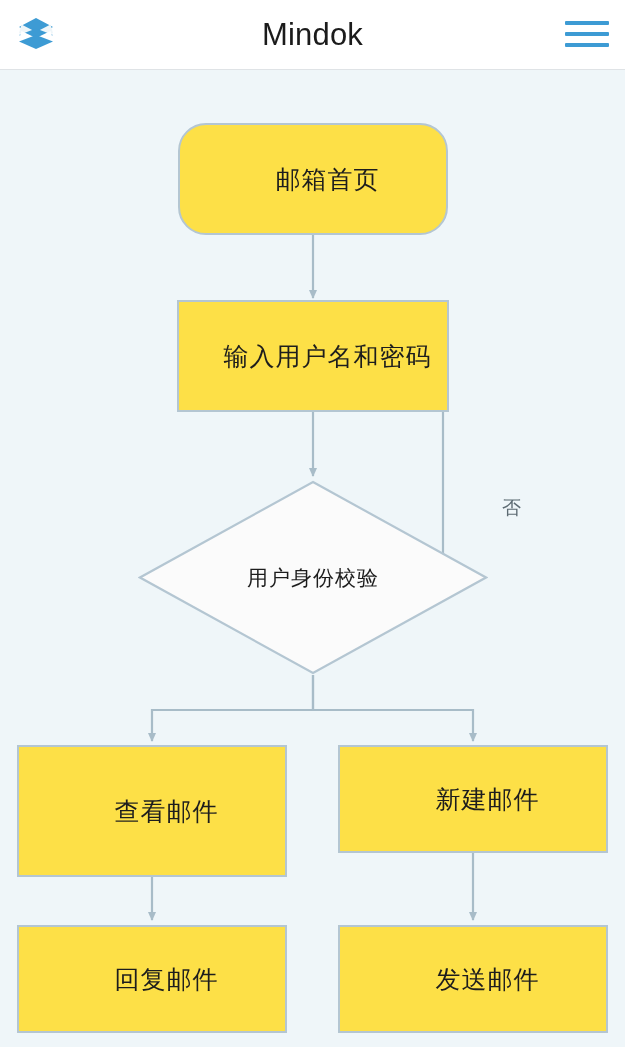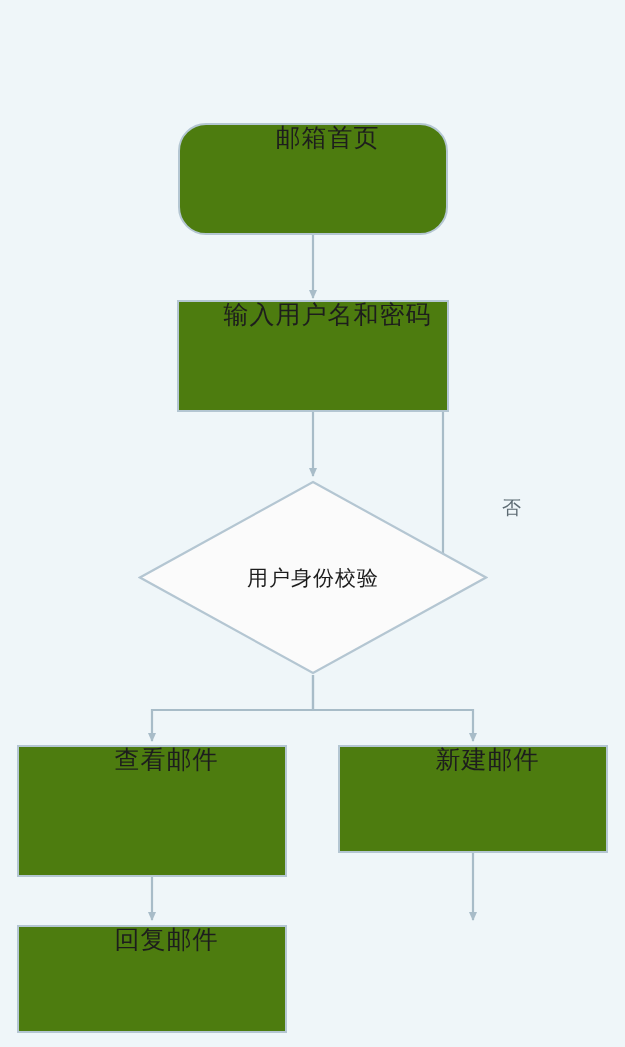--- a/index.html
+++ b/index.html
@@ -88,24 +88,25 @@
   #edges {
     position: absolute;
     left: 0;
     top: 0;
     width: 625px;
     height: 977px;
   }
 
   .node {
     position: absolute;
-    background: #4d7c0f;
+    background: #fde047;
     border: 2px solid #b4c6d2;
     box-sizing: border-box;
     display: flex;
+    align-items: center;
     justify-content: center;
     color: #1d1d1d;
     font-size: 25px;
     line-height: 1;
     letter-spacing: 1px;
     z-index: 2;
     padding-left: 29px;
   }
   .node.rounded { border-radius: 28px; }
 
@@ -134,20 +135,40 @@
     color: #5d6b73;
     z-index: 3;
     background: transparent;
   }
 </style>
 </head>
 <body>
 
 <div id="app">
 
+  <div id="header">
+
+    <div id="logo">
+      <svg width="40" height="40" viewBox="0 0 40 40" aria-hidden="true">
+        <polygon points="20,4 37,13 20,22 3,13" fill="#3d9bd4"></polygon>
+        <polygon points="20,18 34.5,10.5 37,19 20,28 3,19 5.5,10.5" fill="#eff6f9"></polygon>
+        <polygon points="20,14.5 37,21 20,29 3,21" fill="#3d9bd4"></polygon>
+        <polygon points="20,24 34.5,17 37,25.5 20,34 3,25.5 5.5,17" fill="#ffffff"></polygon>
+        <polygon points="20,21 37,27.5 20,35 3,27.5" fill="#3d9bd4"></polygon>
+      </svg>
+    </div>
+
+    <div id="title">Mindok</div>
+
+    <div id="menu-button">
+      <div class="bar"></div>
+      <div class="bar"></div>
+      <div class="bar"></div>
+    </div>
+  </div>
 
   <div id="canvas">
 
     <svg id="edges" viewBox="0 0 625 977">
       <defs>
         <marker id="arrow" markerWidth="10" markerHeight="10" refX="8" refY="4" orient="auto" markerUnits="userSpaceOnUse">
           <path d="M0,0 L9,4 L0,8 z" fill="#a8bcc8"></path>
         </marker>
       </defs>
       <g stroke="#a8bcc8" stroke-width="2.2" fill="none" marker-end="url(#arrow)">
@@ -190,15 +211,18 @@
     </div>
 
     <div class="node" style="left:338px; top:675px; width:270px; height:108px;">
       <span>新建邮件</span>
     </div>
 
     <div class="node" style="left:17px; top:855px; width:270px; height:108px;">
       <span>回复邮件</span>
     </div>
 
+    <div class="node" style="left:338px; top:855px; width:270px; height:108px;">
+      <span>发送邮件</span>
+    </div>
 
   </div>
 </div>
 
 </body></html>

